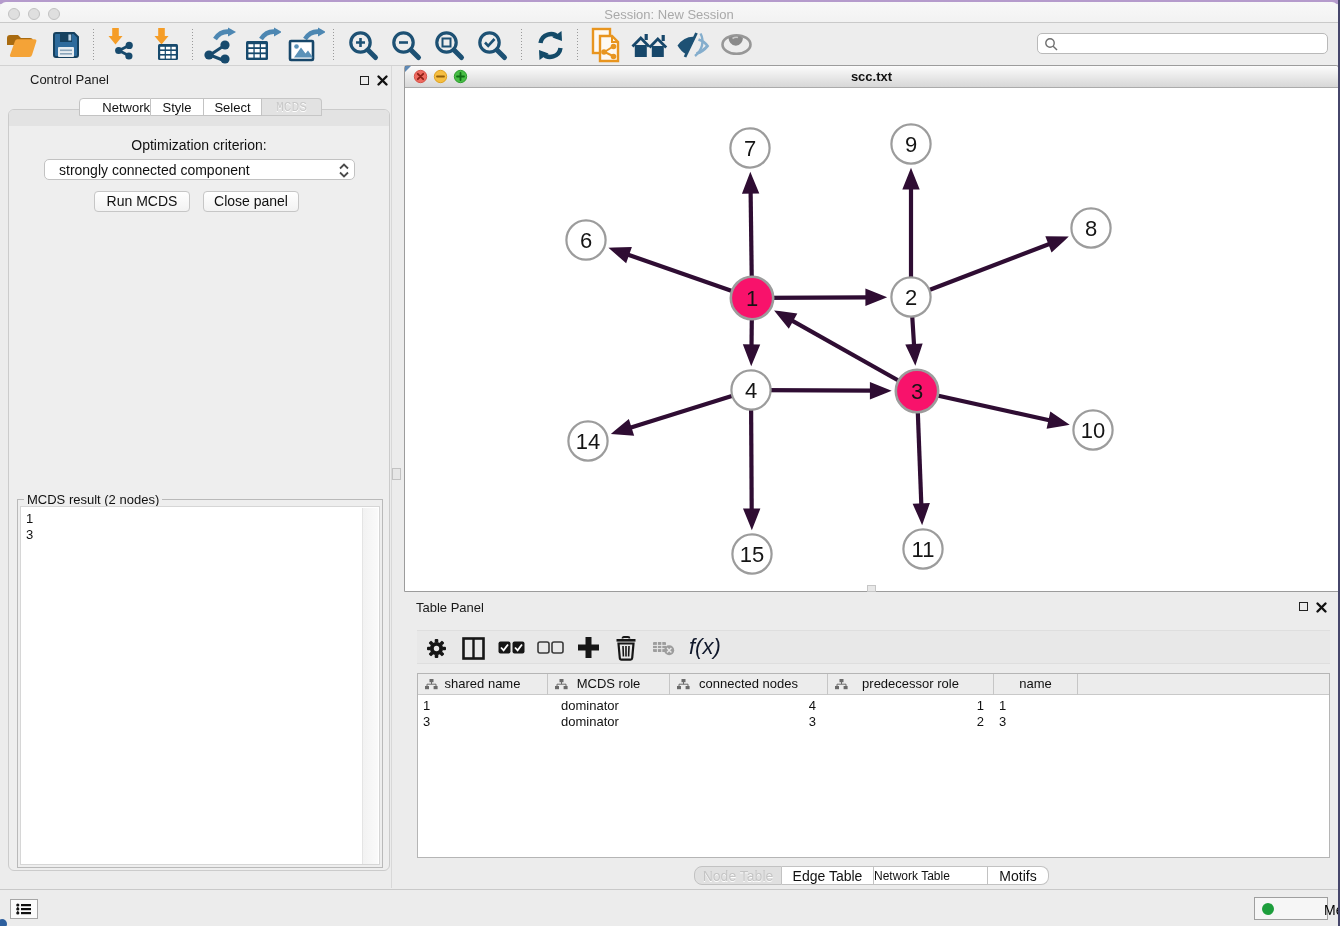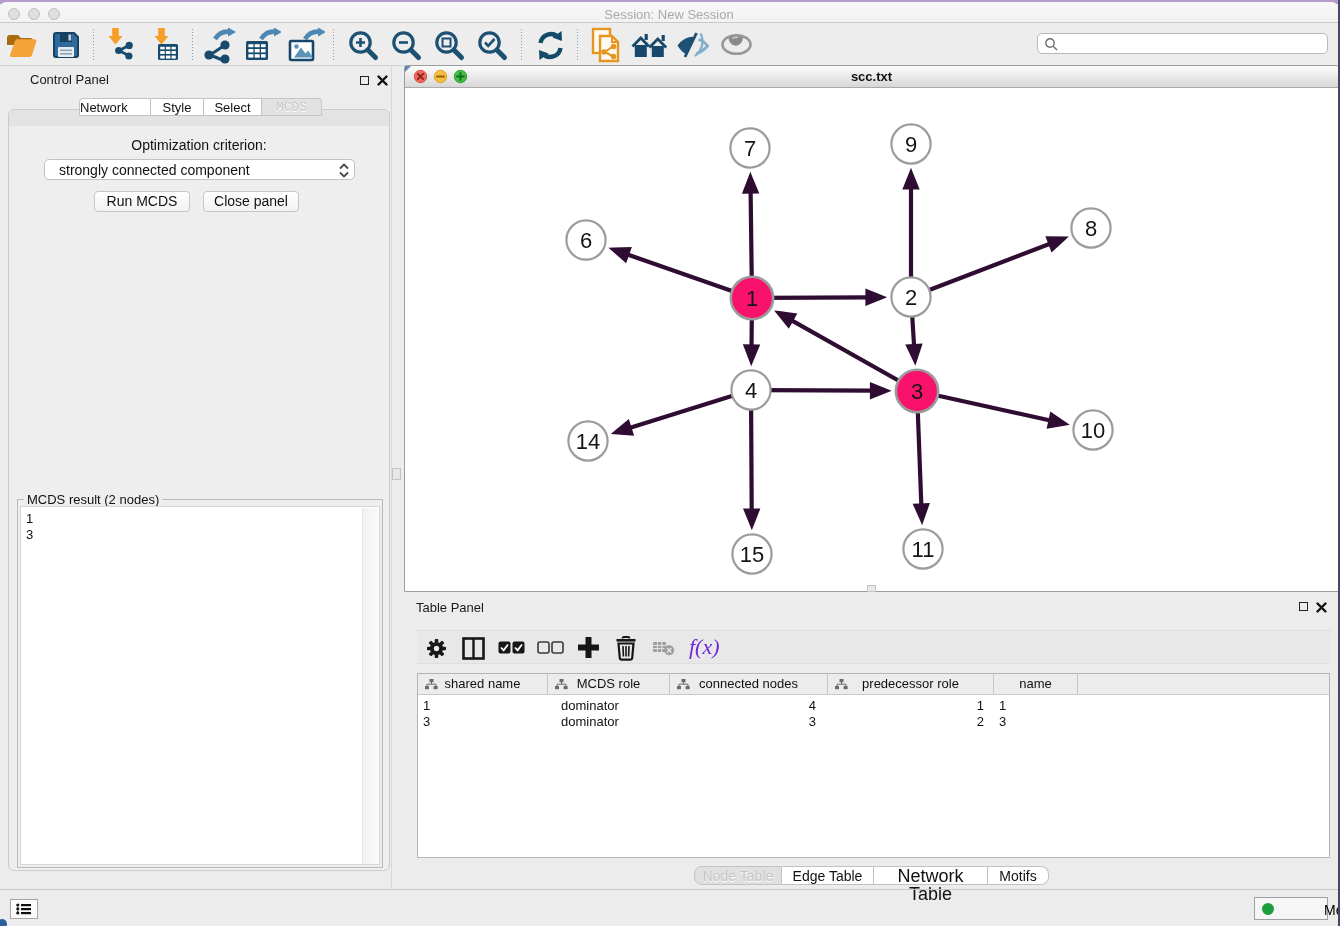--- a/index.html
+++ b/index.html
@@ -188,21 +188,21 @@
   <div class="abs" style="left:30px;top:72px;font-size:13px;color:#1a1a1a;">Control Panel</div>
   <div class="abs" style="left:360px;top:76px;width:9px;height:9px;border:1.6px solid #222;"></div>
   <svg class="abs" style="left:376px;top:74px;" width="13" height="13" viewBox="0 0 13 13">
     <path d="M2.5 2.5 L10.5 10.5 M10.5 2.5 L2.5 10.5" stroke="#111" stroke-width="2.4" stroke-linecap="round"></path>
   </svg>
 
   <div class="abs" style="left:8px;top:109px;width:382px;height:762px;border:1px solid #cbcbcb;border-radius:6px;background:#eeeeee;overflow:hidden;">
     <div style="height:16px;background:#e3e3e3;"></div>
   </div>
 
-  <div class="abs" style="left:79px;top:98px;width:72px;height:18px;background:#fff;border:1px solid #c3c3c3;border-radius:4px 0 0 0;text-align:left;font-size:13px;line-height:17px;color:#111;">Network</div>
+  <div class="abs" style="left:79px;top:98px;width:72px;height:18px;background:#fff;border:1px solid #c3c3c3;border-radius:4px 0 0 0;text-align:right;font-size:13px;line-height:17px;color:#111;">Network</div>
   <div class="abs" style="left:151px;top:98px;width:53px;height:18px;background:#fff;border:1px solid #c3c3c3;border-left:none;text-align:center;font-size:13px;line-height:17px;color:#111;">Style</div>
   <div class="abs" style="left:204px;top:98px;width:58px;height:18px;background:#fff;border:1px solid #c3c3c3;border-left:none;text-align:center;font-size:13px;line-height:17px;color:#111;">Select</div>
   <div class="abs" style="left:262px;top:98px;width:60px;height:18px;background:#e2e2e2;border:1px solid #c6c6c6;border-left:none;border-radius:0 4px 0 0;text-align:center;font-size:13px;line-height:17px;color:#c9c9c9;text-shadow:0 1px 0 #fff;font-family:Liberation Mono, monospace;">MCDS</div>
 
   <div class="abs" style="left:8px;top:137px;width:382px;text-align:center;font-size:14px;color:#111;">Optimization criterion:</div>
   <div class="abs" style="left:44px;top:159px;width:311px;height:21px;background:#fff;border:1px solid #c2c2c2;border-radius:5px;">
     <div class="abs" style="left:14px;top:2px;font-size:14px;color:#111;">strongly connected component</div>
     <svg class="abs" style="left:293px;top:3px;" width="12" height="15" viewBox="0 0 12 15">
       <path d="M2 5.5 L6 1.5 L10 5.5" fill="none" stroke="#4a4a4a" stroke-width="1.8"></path>
       <path d="M2 9.5 L6 13.5 L10 9.5" fill="none" stroke="#4a4a4a" stroke-width="1.8"></path>
@@ -363,21 +363,21 @@
       <g stroke="#e8e8e8" stroke-width="1">
           <line x1="0" y1="4.4" x2="13" y2="4.4"></line>
           <line x1="0" y1="7.6" x2="13" y2="7.6"></line>
           <line x1="4.4" y1="1" x2="4.4" y2="11"></line>
           <line x1="8.8" y1="1" x2="8.8" y2="11"></line>
         </g>
       <circle cx="16.2" cy="9.2" r="5" fill="#9d9d9d"></circle>
       <path d="M14 7 l4.4 4.4 M18.4 7 L14 11.4" stroke="#e8e8e8" stroke-width="1.4"></path>
     </svg>
 
-    <div class="abs" style="left:272px;top:3px;font-family:Liberation Serif, serif;font-style:italic;font-size:22px;color:#6d28d9;">f(x)</div>
+    <div class="abs" style="left:272px;top:3px;font-family:Liberation Sans, sans-serif;font-style:italic;font-size:22px;color:#0f172a;">f(x)</div>
   </div>
 
   <div class="abs" style="left:417px;top:673px;width:913px;height:185px;background:#fff;border:1px solid #b5b5b5;font-size:13px;color:#111;" id="tablebox">
     <div class="abs" style="left:0;top:0;width:911px;height:21px;background:#ececec;border-bottom:1px solid #c9c9c9;"></div>
     <div class="abs hcell" style="left:0px;top:0;width:130px;height:21px;border-right:1px solid #c6c6c6;text-align:center;line-height:20px;">shared name</div>
     <div class="abs hcell" style="left:130px;top:0;width:122px;height:21px;border-right:1px solid #c6c6c6;text-align:center;line-height:20px;">MCDS role</div>
     <div class="abs hcell" style="left:252px;top:0;width:158px;height:21px;border-right:1px solid #c6c6c6;text-align:center;line-height:20px;">connected nodes</div>
     <div class="abs hcell" style="left:410px;top:0;width:166px;height:21px;border-right:1px solid #c6c6c6;text-align:center;line-height:20px;">predecessor role</div>
     <div class="abs hcell" style="left:576px;top:0;width:84px;height:21px;border-right:1px solid #c6c6c6;text-align:center;line-height:20px;">name</div>
     <svg class="abs treeicon" style="left:7px;top:5px;" width="13" height="11" viewBox="0 0 13 11">
@@ -420,21 +420,21 @@
     <div class="abs" style="left:581px;top:24px;">1</div>
     <div class="abs" style="left:5px;top:40px;">3</div>
     <div class="abs" style="left:143px;top:40px;">dominator</div>
     <div class="abs" style="left:252px;top:40px;width:146px;text-align:right;">3</div>
     <div class="abs" style="left:410px;top:40px;width:156px;text-align:right;">2</div>
     <div class="abs" style="left:581px;top:40px;">3</div>
   </div>
 
   <div class="abs" style="left:694px;top:866px;width:88px;height:19px;background:#e0e0e0;border:1px solid #c2c2c2;border-radius:8px 0 0 8px;text-align:center;font-size:14px;line-height:18px;color:#c4c4c4;text-shadow:0 1px 0 #fff;">Node Table</div>
   <div class="abs" style="left:782px;top:866px;width:92px;height:19px;background:#fff;border:1px solid #c2c2c2;border-left:none;text-align:center;font-size:14px;line-height:18px;color:#111;">Edge Table</div>
-  <div class="abs" style="left:874px;top:866px;width:114px;height:19px;background:#fff;border:1px solid #c2c2c2;border-left:none;text-align:center;font-size:18px;line-height:18px;color:#111;">Network Table</div>
+  <div class="abs" style="left:874px;top:866px;width:114px;height:19px;background:#fff;border:1px solid #c2c2c2;border-left:none;font-size:12px;line-height:18px;color:#111;">Network Table</div>
   <div class="abs" style="left:988px;top:866px;width:61px;height:19px;background:#fff;border:1px solid #c2c2c2;border-left:none;border-radius:0 8px 8px 0;text-align:center;font-size:14px;line-height:18px;color:#111;">Motifs</div>
 
   <div class="abs" style="left:0;top:889px;width:1340px;height:1px;background:#c9c9c9;"></div>
   <div class="abs" style="left:10px;top:899px;width:28px;height:20px;background:#fbfbfb;border:1.4px solid #a6a6a6;">
     <svg class="abs" style="left:5px;top:3px;" width="16" height="12" viewBox="0 0 16 12">
       <circle cx="1.8" cy="2" r="1.6" fill="#111"></circle>
         <circle cx="1.8" cy="6" r="1.6" fill="#111"></circle>
         <circle cx="1.8" cy="10" r="1.6" fill="#111"></circle>
       <line x1="1.8" y1="2" x2="1.8" y2="10" stroke="#111" stroke-width="1" stroke-dasharray="1 1"></line>
       <rect x="5" y="1" width="10" height="2.2" fill="#111"></rect>

